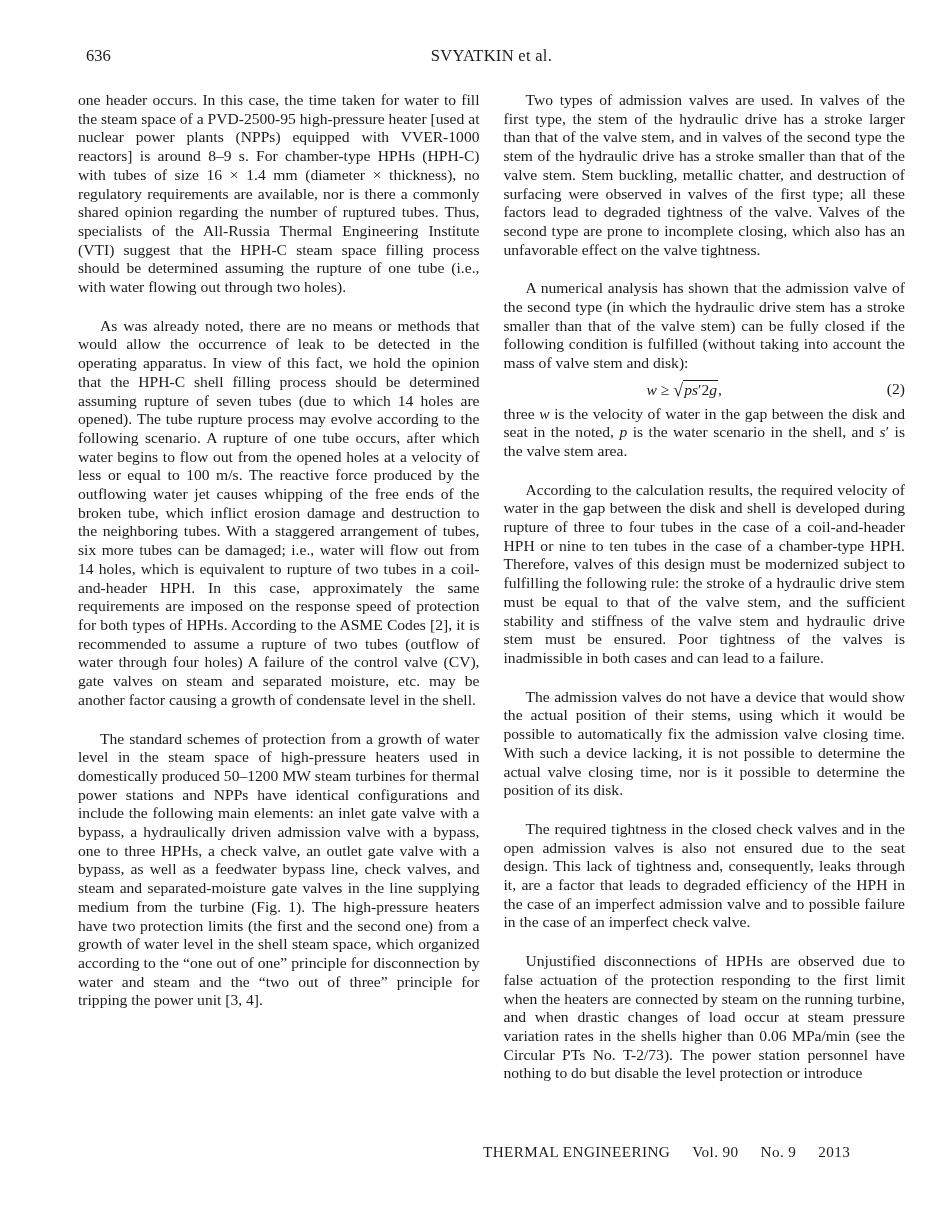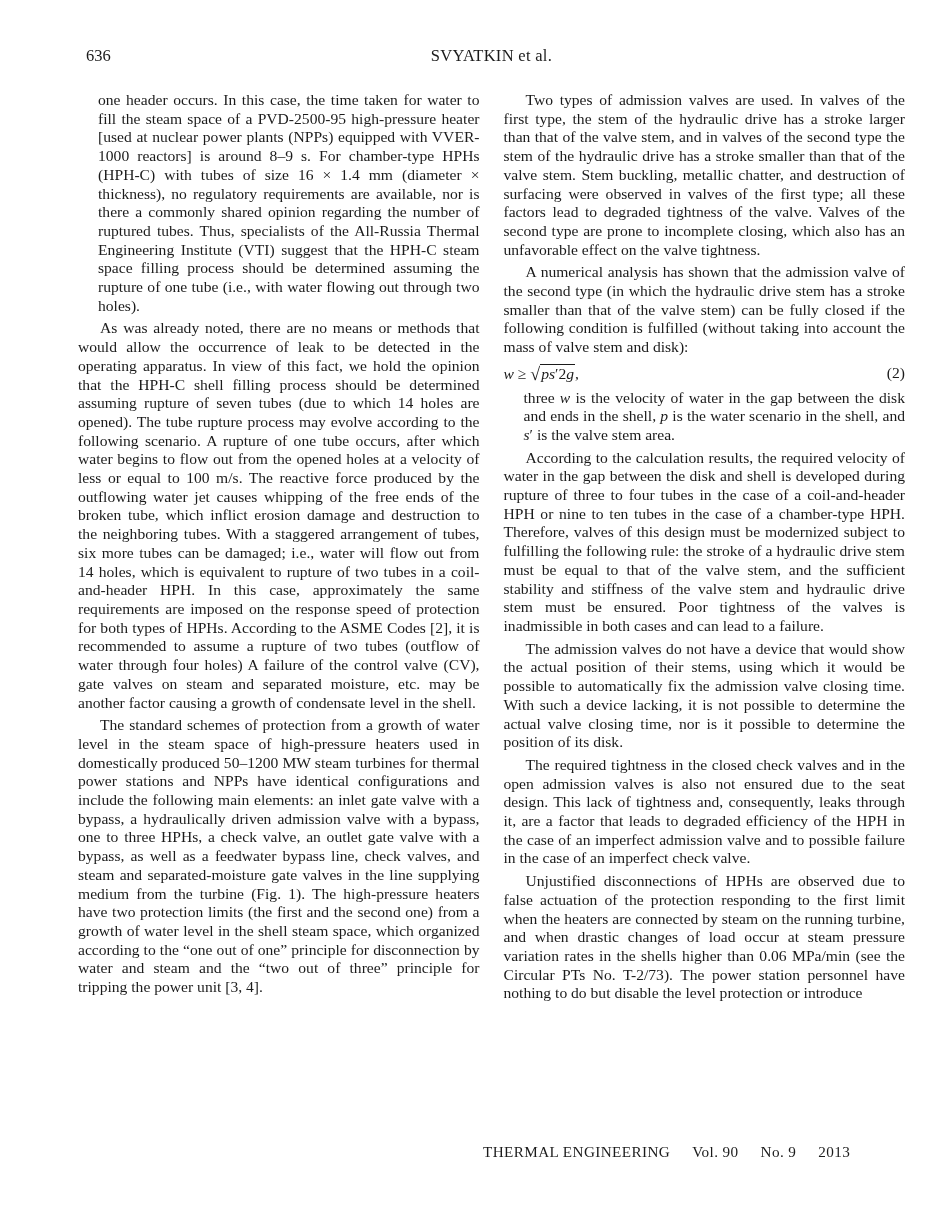--- a/index.html
+++ b/index.html
@@ -8,24 +8,24 @@
     font-family:"Liberation Serif","DejaVu Serif",serif;
     position:relative;overflow:hidden;
   }
   .page{position:relative;padding:46px 47px 0 78px;width:827px;}
   .header{position:relative;height:20px;font-size:16.5px;}
   .pagenum{position:absolute;left:8px;top:0;}
   .runhead{display:block;text-align:center;letter-spacing:.3px;}
   .columns{display:flex;gap:24px;margin-top:25px;}
   .col{width:402px;font-size:15.6px;line-height:18.7px;text-align:justify;}
   .col p{margin:0 0 0 0;padding:0;text-indent:22px;}
-  .col p.noindent{text-indent:0;margin-left:20px;}
-  .col p + p{margin-top:4px;}
+  .col p.noindent{text-indent:0;}
+  .col p + p{margin-top:20px;}
   .eqrow{display:flex;align-items:center;margin:7px 0 5px 0;text-indent:0 !important;}
-  .eqcenter{flex:1;text-align:left;}
+  .eqcenter{flex:1;text-align:center;}
   .eqnum{width:40px;text-align:right;}
   .radical{white-space:nowrap;}
   .radsign{font-size:18px;position:relative;top:1px;}
   .radicand{border-top:1.1px solid #1b1b1b;padding:0 1px;}
   .footer{position:absolute;left:483px;top:1143px;font-size:15.2px;letter-spacing:.4px;white-space:nowrap;}
   .footer span{margin-right:22px;}
   .footer span:last-child{margin-right:0;text-align:right;}
   i{font-style:italic;}
 </style>
 </head>
@@ -50,21 +50,21 @@
       <p>Two types of admission valves are used. In valves of the first type, the stem of the hydraulic drive has a stroke larger than that of the valve stem, and in valves of the second type the stem of the hydraulic drive has a stroke smaller than that of the valve stem. Stem buckling, metallic chatter, and destruction of surfacing were observed in valves of the first type; all these factors lead to degraded tightness of the valve. Valves of the second type are prone to incomplete closing, which also has an unfavorable effect on the valve tightness.</p>
       <p>A numerical analysis has shown that the admission valve of the second type (in which the hydraulic drive stem has a stroke smaller than that of the valve stem) can be fully closed if the following condition is fulfilled (without taking into account the mass of valve stem and disk):</p>
 
       <div class="eqrow">
         <span class="eqcenter">
           <i>w</i><span> ≥ </span><span class="radical"><span class="radsign">√</span><span class="radicand"><i>ps</i><span>′2</span><i>g</i></span></span><span>,</span>
         </span>
         <span class="eqnum">(2)</span>
       </div>
 
-      <p class="noindent"><span>three </span><i>w</i><span> is the velocity of water in the gap between the disk and ends in the shell, </span><i>p</i><span> is the water scenario in the shell, and </span><i>s</i><span>′</span><span> is the valve stem area.</span></p>
+      <p class="noindent"><span>three </span><i>w</i><span> is the velocity of water in the gap between the disk and seat in the noted, </span><i>p</i><span> is the water scenario in the shell, and </span><i>s</i><span>′</span><span> is the valve stem area.</span></p>
       <p>According to the calculation results, the required velocity of water in the gap between the disk and shell is developed during rupture of three to four tubes in the case of a coil-and-header HPH or nine to ten tubes in the case of a chamber-type HPH. Therefore, valves of this design must be modernized subject to fulfilling the following rule: the stroke of a hydraulic drive stem must be equal to that of the valve stem, and the sufficient stability and stiffness of the valve stem and hydraulic drive stem must be ensured. Poor tightness of the valves is inadmissible in both cases and can lead to a failure.</p>
       <p>The admission valves do not have a device that would show the actual position of their stems, using which it would be possible to automatically fix the admission valve closing time. With such a device lacking, it is not possible to determine the actual valve closing time, nor is it possible to determine the position of its disk.</p>
       <p>The required tightness in the closed check valves and in the open admission valves is also not ensured due to the seat design. This lack of tightness and, consequently, leaks through it, are a factor that leads to degraded efficiency of the HPH in the case of an imperfect admission valve and to possible failure in the case of an imperfect check valve.</p>
       <p>Unjustified disconnections of HPHs are observed due to false actuation of the protection responding to the first limit when the heaters are connected by steam on the running turbine, and when drastic changes of load occur at steam pressure variation rates in the shells higher than 0.06 MPa/min (see the Circular PTs No. T-2/73). The power station personnel have nothing to do but disable the level protection or introduce</p>
     </div>
 
   </div>
 </div>
 
 <div class="footer">

